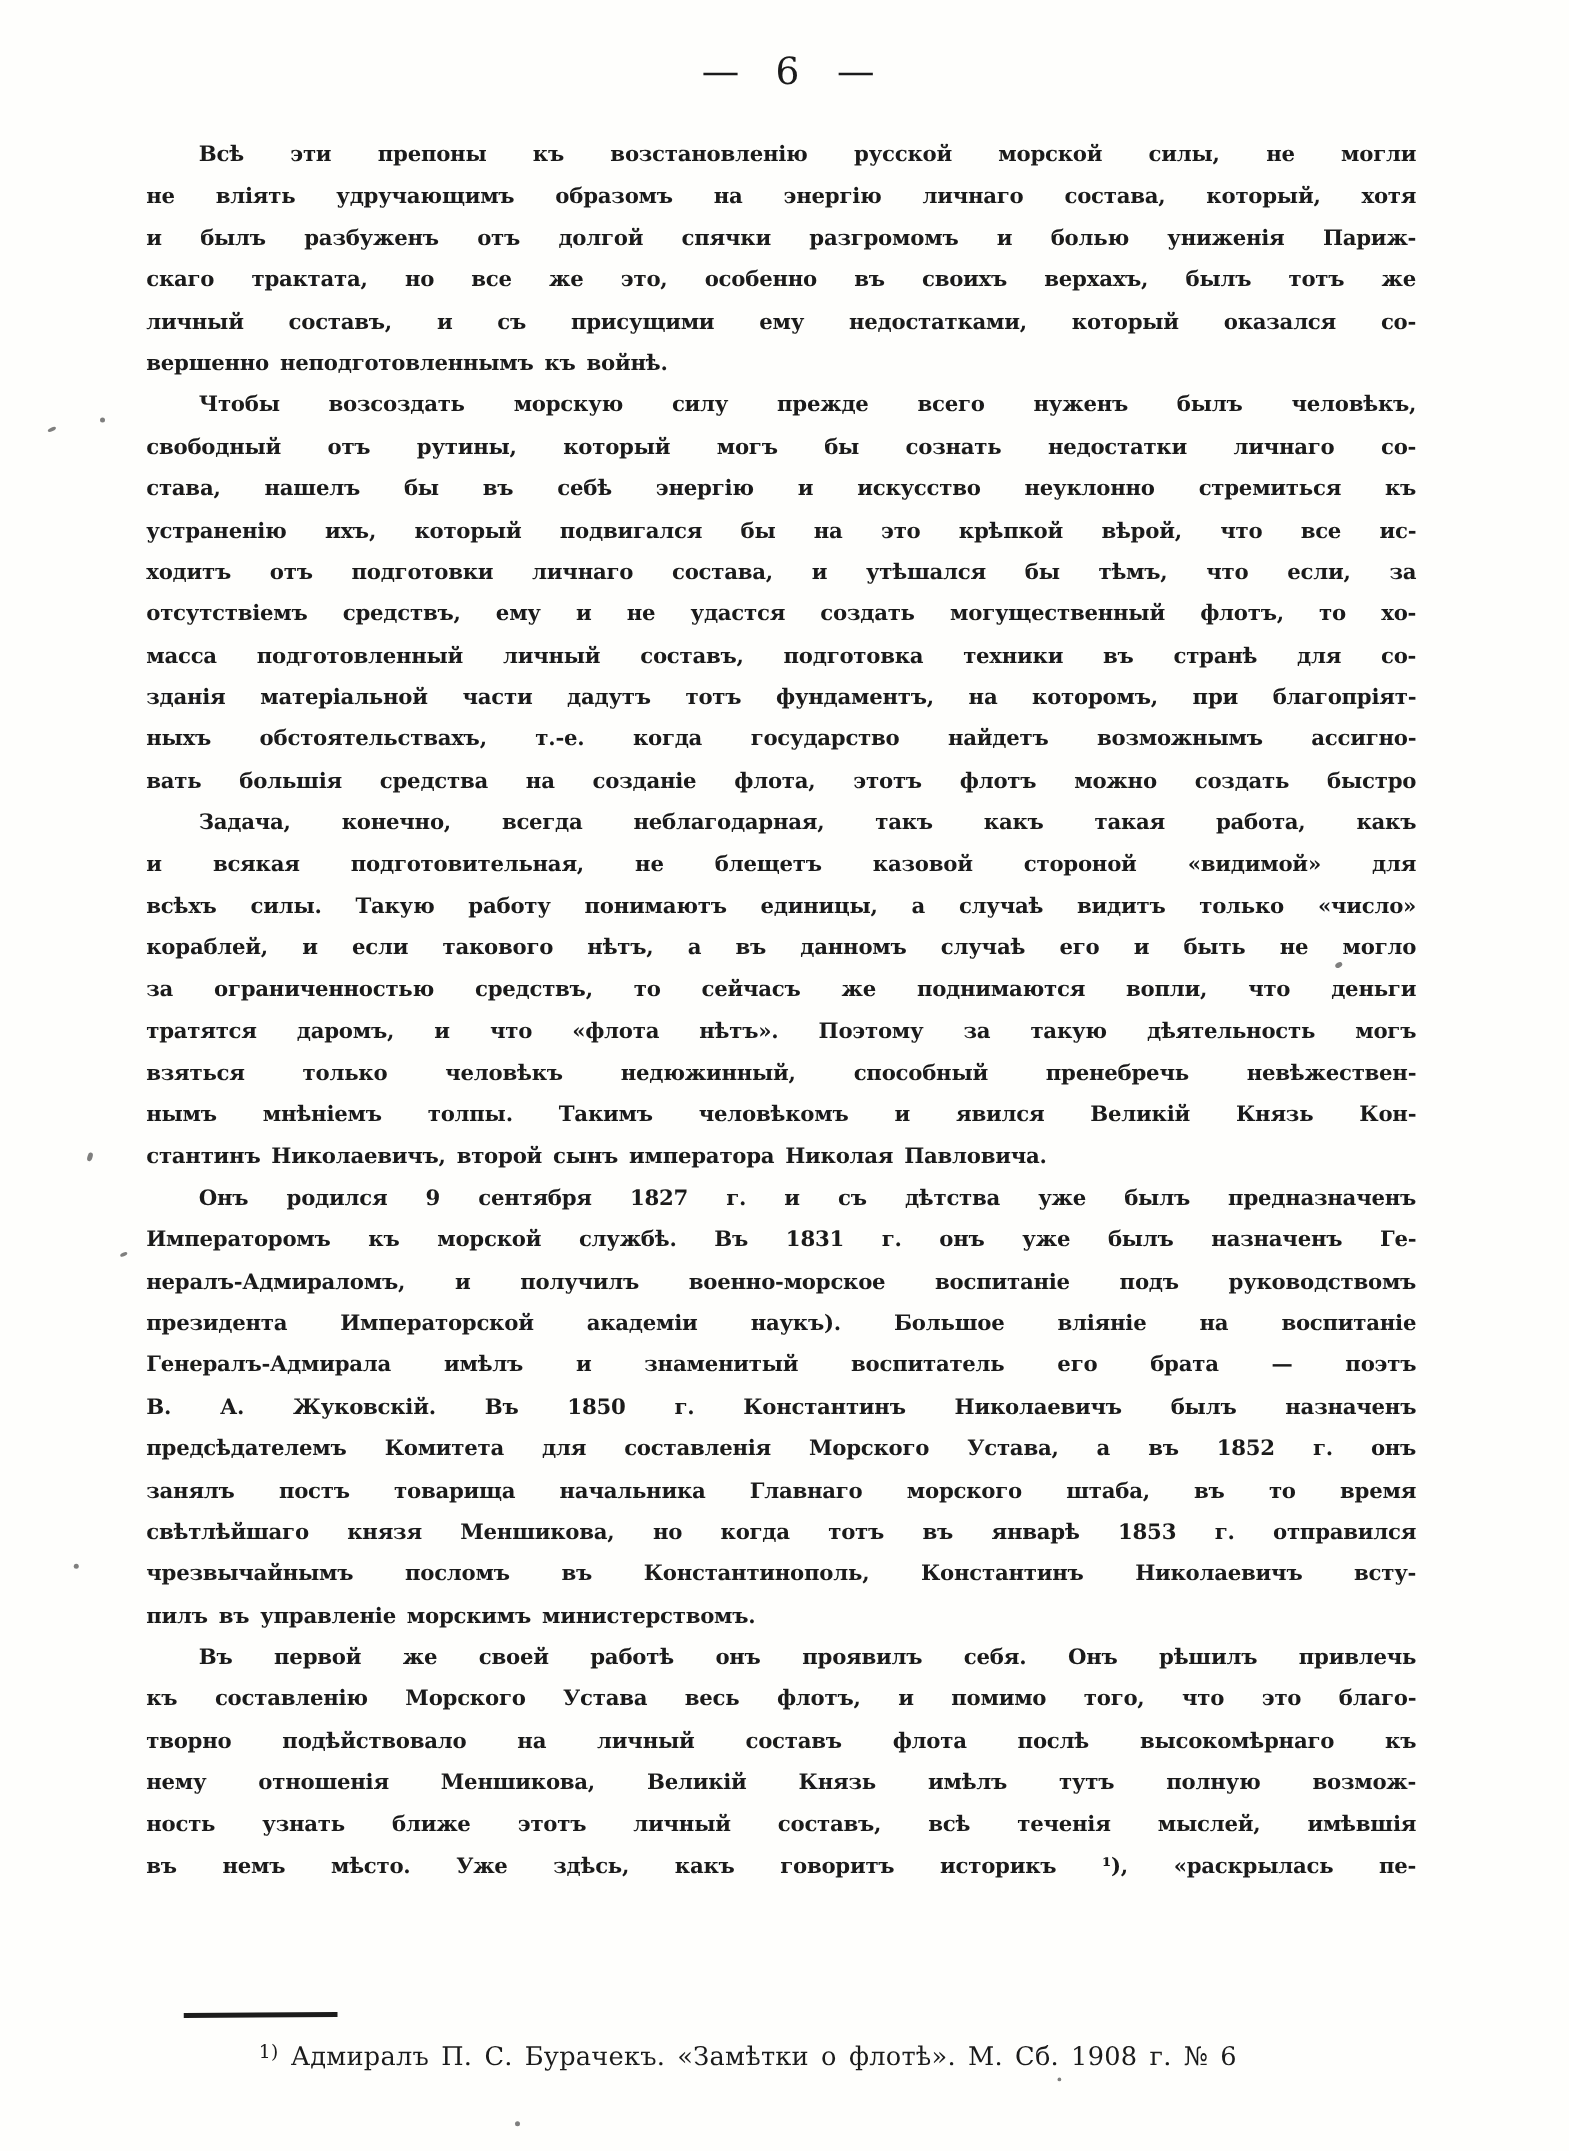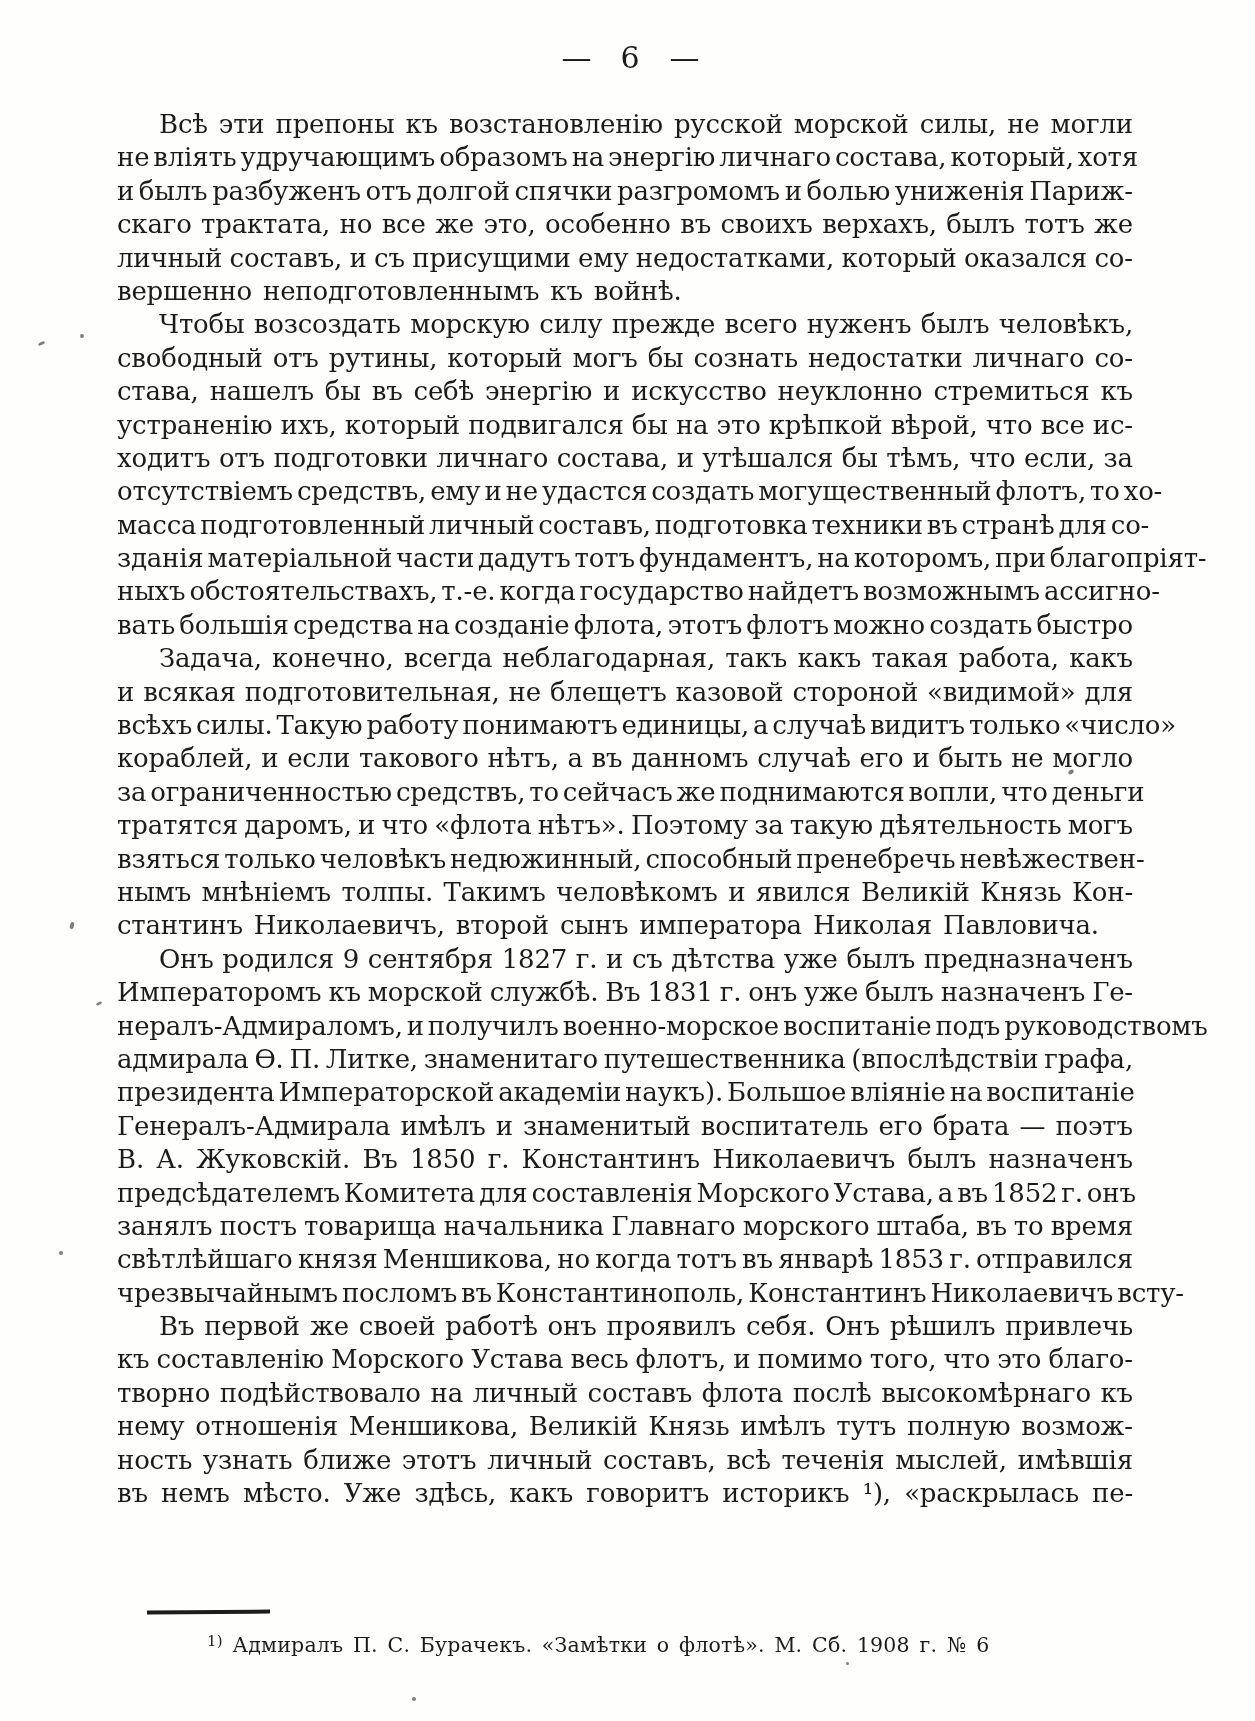--- a/index.html
+++ b/index.html
@@ -14,22 +14,23 @@
   .page-header{
     position:absolute;
     left:117px;top:40px;width:1026px;
     display:flex;justify-content:center;align-items:center;gap:30px;
     font-size:30px;
   }
   .page-header .dash{letter-spacing:-1px;}
   .body-text{
     position:absolute;
     left:117px;top:108px;width:1016px;
-    font-size:26px;
+    font-size:17px;
     letter-spacing:-0.2px;
+    font-weight:bold;
   }
   .line{
     display:flex;
     justify-content:space-between;
     gap:4px;
     height:33.4px;
     line-height:33.4px;
     white-space:nowrap;
   }
   .line.first{padding-left:42px;}
@@ -389,30 +390,20 @@
       <div class="line">
         <span>нералъ-Адмираломъ,</span>
         <span>и</span>
         <span>получилъ</span>
         <span>военно-морское</span>
         <span>воспитаніе</span>
         <span>подъ</span>
         <span>руководствомъ</span>
       </div>
       <div class="line">
-        <span>адмирала</span>
-        <span>Ѳ.</span>
-        <span>П.</span>
-        <span>Литке,</span>
-        <span>знаменитаго</span>
-        <span>путешественника</span>
-        <span>(впослѣдствіи</span>
-        <span>графа,</span>
-      </div>
-      <div class="line">
         <span>президента</span>
         <span>Императорской</span>
         <span>академіи</span>
         <span>наукъ).</span>
         <span>Большое</span>
         <span>вліяніе</span>
         <span>на</span>
         <span>воспитаніе</span>
       </div>
       <div class="line">
@@ -478,20 +469,21 @@
       </div>
       <div class="line">
         <span>чрезвычайнымъ</span>
         <span>посломъ</span>
         <span>въ</span>
         <span>Константинополь,</span>
         <span>Константинъ</span>
         <span>Николаевичъ</span>
         <span>всту-</span>
       </div>
+      <div class="line end">пилъ въ управленіе морскимъ министерствомъ.</div>
       <div class="line first">
         <span>Въ</span>
         <span>первой</span>
         <span>же</span>
         <span>своей</span>
         <span>работѣ</span>
         <span>онъ</span>
         <span>проявилъ</span>
         <span>себя.</span>
         <span>Онъ</span>

